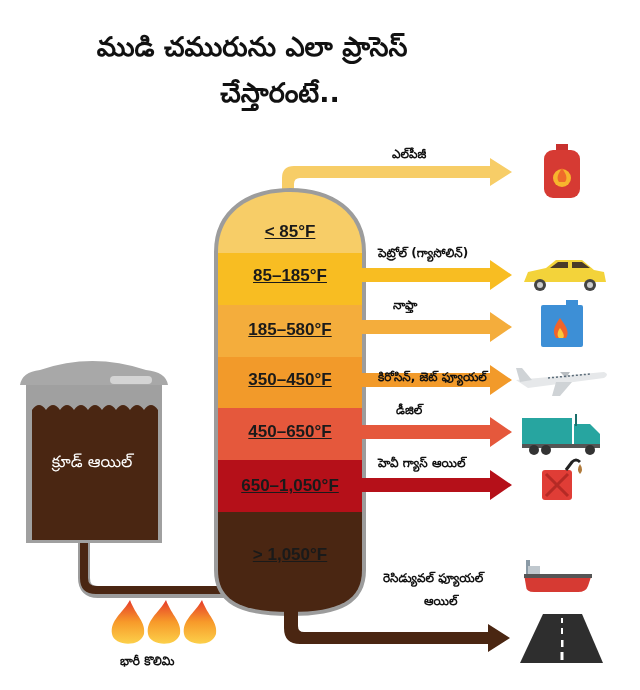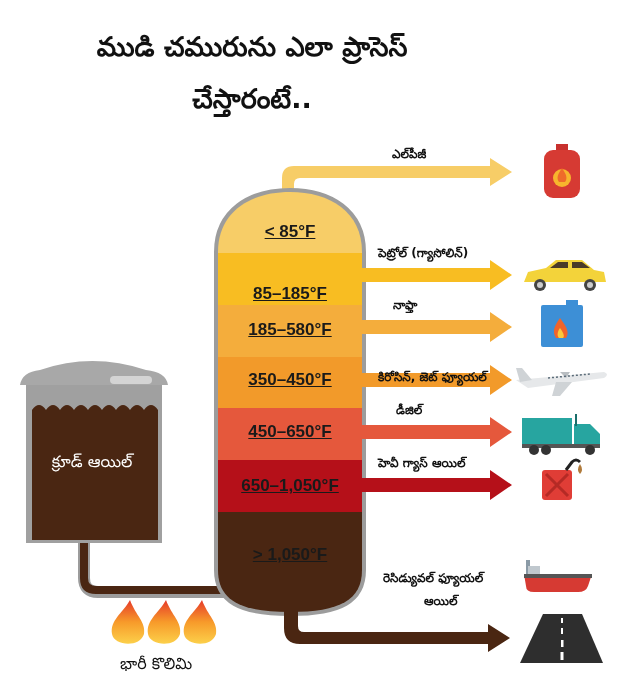--- a/index.html
+++ b/index.html
@@ -1,24 +1,24 @@
 <!DOCTYPE html>
 <html><head>
 <meta charset="utf-8">
 <style>
   html, body { margin: 0; padding: 0; background: #ffffff; }
   body { width: 640px; height: 690px; position: relative; overflow: hidden; font-family: "DejaVu Sans", sans-serif; }
   .title { position: absolute; left: 0; width: 504px; text-align: center; font-weight: bold; color: #111; font-size: 27px; line-height: 34px; }
   .title.l1 { top: 30px; }
-  .title.l2 { top: 82px; }
+  .title.l2 { top: 76px; padding-left: 28px; }
   svg#diagram { position: absolute; left: 0; top: 0; }
   .band-label { position: absolute; width: 144px; left: 218px; text-align: center; font-family: "Liberation Sans", sans-serif; font-weight: bold; font-size: 17px; color: #1a1a1a; text-decoration: underline; }
   .prod-label { position: absolute; font-size: 12px; font-weight: bold; color: #111; white-space: nowrap; }
   .tank-label { position: absolute; left: 28px; top: 452px; width: 128px; text-align: center; font-size: 16px; font-weight: normal; color: #ffffff; }
-  .furnace-label { position: absolute; left: 120px; top: 654px; font-size: 16px; font-weight: normal; color: #111; }
+  .furnace-label { position: absolute; left: 120px; top: 654px; font-size: 12px; font-weight: bold; color: #111; }
 </style>
 </head>
 <body>
 
 <div class="title l1">ముడి చమురును ఎలా ప్రాసెస్</div>
 <div class="title l2">చేస్తారంటే..</div>
 
 <svg id="diagram" width="640" height="690" viewBox="0 0 640 690">
   <defs>
     <clipPath id="colClip">
@@ -135,21 +135,21 @@
   <g>
     <path d="M543,614 L582,614 L603,663 L520,663 Z" fill="#2e2e2e"></path>
     <rect x="561" y="618" width="2" height="5" fill="#fff"></rect>
     <rect x="561" y="628" width="2" height="6" fill="#fff"></rect>
     <rect x="561" y="640" width="2.5" height="7" fill="#fff"></rect>
     <rect x="560.5" y="652" width="3" height="8" fill="#fff"></rect>
   </g>
 </svg>
 
 <div class="band-label" style="top:222px">&lt; 85°F</div>
-<div class="band-label" style="top:284px">85–185°F</div>
+<div class="band-label" style="top:266px">85–185°F</div>
 <div class="band-label" style="top:320px">185–580°F</div>
 <div class="band-label" style="top:370px">350–450°F</div>
 <div class="band-label" style="top:422px">450–650°F</div>
 <div class="band-label" style="top:476px;font-size:17px">650–1,050°F</div>
 <div class="band-label" style="top:545px">&gt; 1,050°F</div>
 
 <div class="prod-label" style="left:392px;top:147px">ఎల్‌పీజీ</div>
 <div class="prod-label" style="left:378px;top:246px">పెట్రోల్ (గ్యాసోలిన్)</div>
 <div class="prod-label" style="left:393px;top:298px">నాఫ్తా</div>
 <div class="prod-label" style="left:378px;top:370px">కిరోసిన్, జెట్ ఫ్యూయల్</div>

